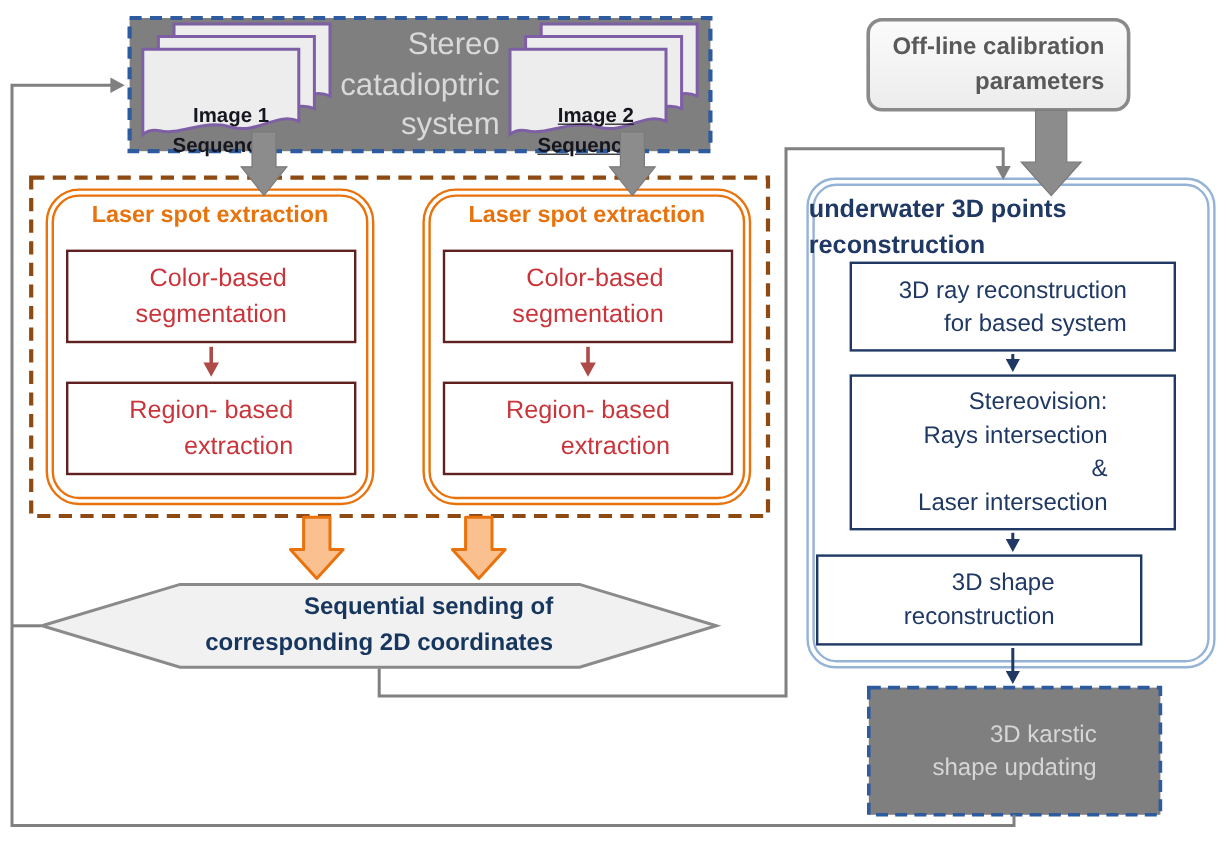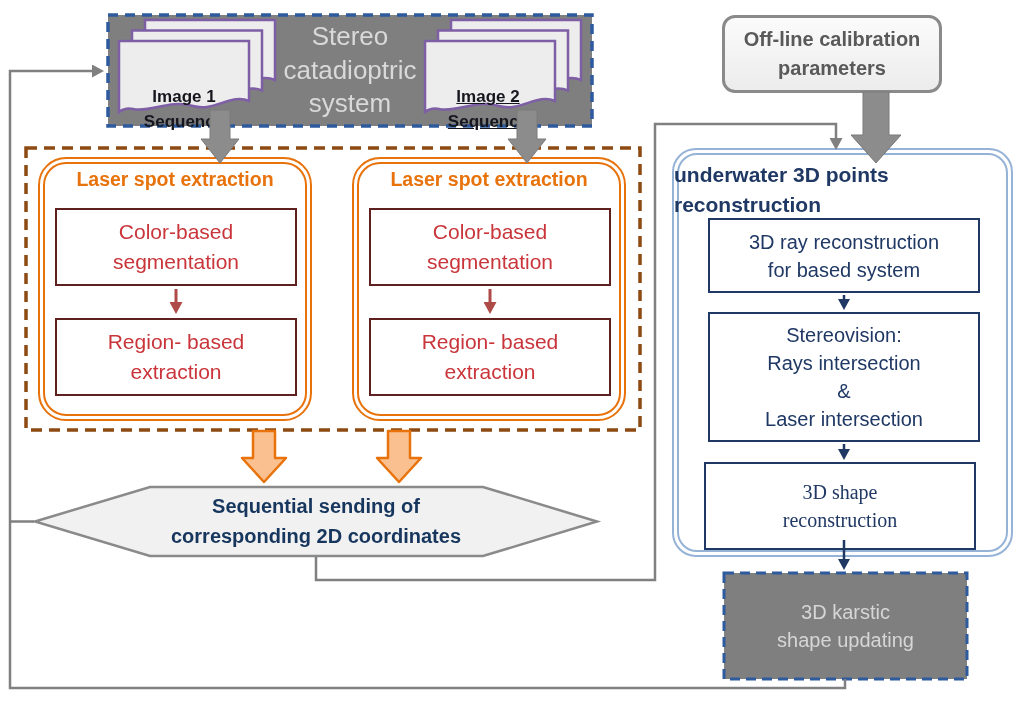--- a/index.html
+++ b/index.html
@@ -4,21 +4,21 @@
 <style>
   html,body{margin:0;padding:0;background:#ffffff;}
   .canvas{
     position:relative;width:1024px;height:704px;background:#ffffff;overflow:hidden;
     font-family:"Liberation Sans", sans-serif;
   }
   .layer{position:absolute;left:0;top:0;width:1024px;height:704px;}
   #svg-top{pointer-events:none;z-index:30;}
   #svg-base{z-index:1;}
   .abs{position:absolute;box-sizing:border-box;}
-  .center{display:flex;align-items:center;justify-content:center;text-align:center;white-space:pre-line;}
+  .center{display:flex;align-items:center;justify-content:center;text-align:right;white-space:pre-line;}
   .stereo-title{left:107px;top:15px;width:486px;height:111px;font-size:26px;line-height:1.3;color:#D9D9D9;z-index:6;}
   .doc-label{z-index:7;font-weight:bold;font-size:17px;line-height:1.45;color:#16161F;margin-top:32px;}
   .doc1{left:118px;top:50px;width:132px;height:56px;}
   .doc2{left:423px;top:50px;width:130px;height:56px;text-decoration:underline;}
   .laser-panel{border:2.5px solid #E8730C;border-radius:28px;z-index:5;}
   .panel-inner{position:absolute;inset:3px;border:2.5px solid #E8730C;border-radius:23px;}
   .lp1{left:38px;top:157px;width:274px;height:264px;}
   .lp2{left:352px;top:157px;width:274px;height:264px;}
   .panel-title{position:absolute;top:9px;left:0;right:0;text-align:center;font-weight:bold;font-size:19.5px;color:#E8730C;}
   .step-box{background:#ffffff;border:2.5px solid #5F2020;color:#C9353A;font-size:21px;line-height:1.42;z-index:6;}
@@ -28,21 +28,21 @@
   .sb-b2{left:369px;top:318px;width:242px;height:78px;}
   .hex-label{left:120px;top:490px;width:392px;height:62px;font-weight:bold;font-size:20px;line-height:1.5;color:#17365D;z-index:6;}
   .calib-box{left:722px;top:15px;width:220px;height:78px;border:3px solid #8A8A8A;border-radius:13px;
     background:linear-gradient(#FBFBFB,#ECECEC);font-weight:bold;font-size:20px;line-height:1.45;color:#595959;z-index:5;}
   .uw-panel{left:672px;top:148px;width:341px;height:409px;border:2px solid #95B3D7;border-radius:24px;z-index:5;}
   .uw-inner{position:absolute;inset:3px;border:2px solid #95B3D7;border-radius:20px;}
   .uw-title{position:absolute;top:10px;left:0;right:0;font-weight:bold;font-size:21px;line-height:1.45;color:#1F3864;white-space:pre-line;}
   .uw-box{background:#ffffff;border:2.5px solid #1F3864;color:#1F3864;font-size:20px;line-height:1.4;z-index:6;}
   .uw-1{left:708px;top:218px;width:272px;height:75px;}
   .uw-2{left:708px;top:312px;width:272px;height:130px;}
-  .uw-3{left:704px;top:462px;width:272px;height:88px;font-family:Liberation Serif, serif;}
+  .uw-3{left:680px;top:462px;width:272px;height:76px;}
   .karstic-label{left:724px;top:573px;width:243px;height:106px;font-size:20px;line-height:1.4;color:#D6D6D6;z-index:6;}
 </style>
 </head>
 <body>
 
 <div class="canvas">
 
   <svg id="svg-base" class="layer" viewBox="0 0 1024 704">
     <defs>
       <path id="doc-shape" d="M1,1 H131 V61 C113,53 97,72 75,66 C51,59 33,73 15,69 C10,68 5,69 1,72 Z" fill="#EDEDED" stroke="#7E5FA5" stroke-width="2.5"></path>

